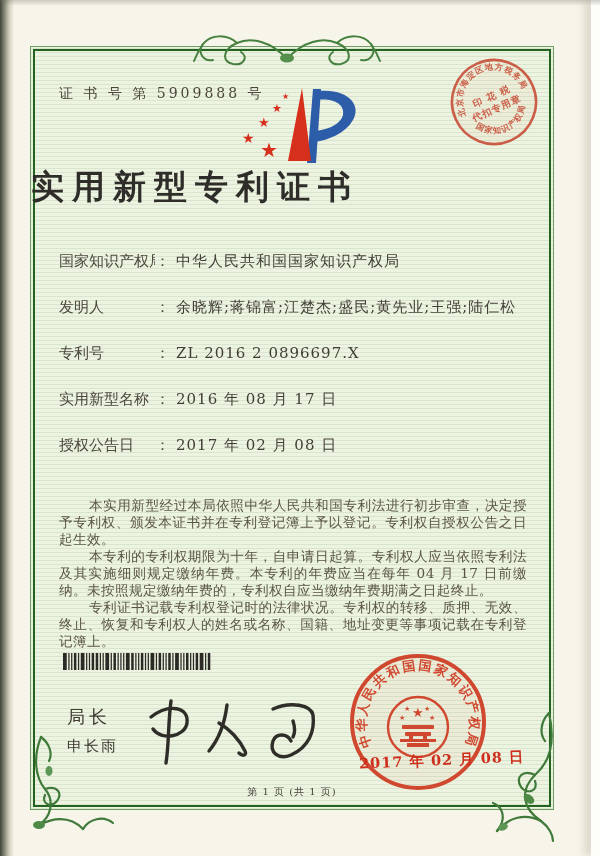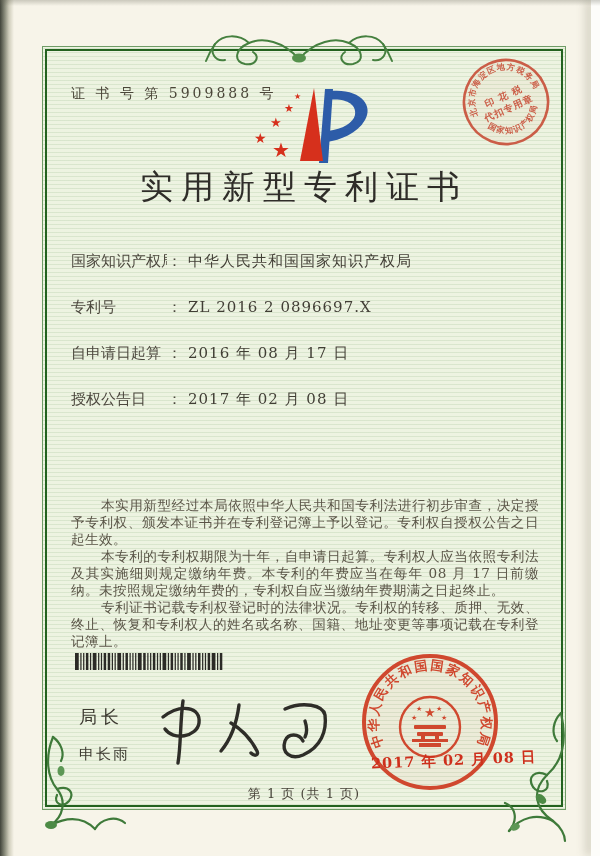--- a/index.html
+++ b/index.html
@@ -12,63 +12,63 @@
   
   .edge-left { position:absolute; left:0; top:0; bottom:0; width:14px;
     background:linear-gradient(90deg,#41443a 0,#8e907f 5px,#cfcdbb 9px,rgba(0,0,0,0) 14px); z-index:9; }
   .edge-right { position:absolute; right:0; top:0; bottom:0; width:9px; background:#fdfdfa;
     box-shadow:-6px 0 8px rgba(120,115,90,.25); z-index:9; }
   .edge-top { position:absolute; left:0; right:0; top:0; height:6px;
     background:linear-gradient(180deg,rgba(100,100,85,.30),rgba(0,0,0,0)); z-index:9; }
 
   
   .cert {
-    position:absolute; left:42px; top:46px; width:524px; height:764px;
+    position:absolute; left:30px; top:46px; width:524px; height:764px;
     border:1px solid #6f9c66;
     background-color:#edf3e1;
     background-image:repeating-linear-gradient(0deg,
       rgba(112,160,100,.16) 0px, rgba(112,160,100,.16) 1px,
       rgba(0,0,0,0) 1px, rgba(0,0,0,0) 4px);
     padding-left:16px;
   }
   .cert-inner-border { position:absolute; inset:2px; border:2px solid #23621f; pointer-events:none; }
 
   .cert-no { position:absolute; left:28px; top:38px; font-size:14px; letter-spacing:3px; color:#4b4639; }
 
   .logo { position:absolute; left:205px; top:38px; width:132px; height:82px; }
 
-  .title { position:absolute; left:0; right:0; top:118px; text-align:center;
-    font-size:33px; font-weight:400; letter-spacing:8px; color:#2f2d29; }
+  .title { position:absolute; left:0; right:0; top:118px; 
+    font-size:33px; font-weight:700; letter-spacing:8px; color:#2f2d29; }
 
   .fields { position:absolute; left:28px; top:204px; right:22px; }
   .frow { margin-bottom:26px; font-size:15px; line-height:20px; color:#46423a; white-space:nowrap; }
   .flabel { display:inline-block; width:96px; height:20px; overflow:hidden;
     vertical-align:top; text-align:justify; color:#4b473d; }
   .flabel::after { content:""; display:inline-block; width:100%; }
   .fcolon { margin-right:6px; color:#4b473d; }
   .fvalue { color:#413e35; letter-spacing:1px; }
 
   .paras { position:absolute; left:28px; right:26px; top:450px;
     font-size:13.6px; line-height:17px; color:#5a5547; text-align:justify; }
   .paras p { text-indent:2.2em; letter-spacing:.4px; }
 
   .barcode { position:absolute; left:32px; top:606px; width:160px; height:17px; }
 
   .signer-title { position:absolute; left:36px; top:658px; font-size:18px; letter-spacing:4px; color:#3d3a31; }
-  .signer-name  { position:absolute; left:36px; top:690px; font-size:15px; letter-spacing:2px; color:#3d3a31;margin-top:8px; }
+  .signer-name  { position:absolute; left:36px; top:690px; font-size:15px; letter-spacing:2px; color:#3d3a31; }
   .signature { position:absolute; left:104px; top:636px; width:200px; height:100px; }
 
   .big-seal { position:absolute; left:312px; top:600px; width:150px; height:150px; opacity:.92; }
   .seal-date { position:absolute; left:328px; top:704px; font-size:14.5px; font-weight:700;
     color:#ce2f1c; letter-spacing:1px; transform:rotate(-2.5deg); white-space:nowrap; }
 
   .tax-stamp { position:absolute; left:406px; top:-2px; width:114px; height:114px; opacity:.85; }
 
   .page-footer { position:absolute; left:0; right:0; top:738px; text-align:center;
-    font-size:13px; color:#49453b; letter-spacing:1px; }
+    font-size:10px; color:#49453b; letter-spacing:1px; }
 
   .orn { position:absolute; pointer-events:none; }
   .orn-top { left:160px; top:-18px; width:192px; height:44px; }
   .orn-bl  { left:-4px;  top:684px; width:104px; height:104px; }
   .orn-br  { left:438px; top:662px; width:92px;  height:134px; }
 
   .seal-circ-text { font-size:13px; letter-spacing:2.2px; fill:#ce3a20; font-weight:700; }
   .stamp-arc-text { font-size:8.2px; letter-spacing:1.1px; fill:#c6452e; font-weight:700; }
   .stamp-center   { font-size:9.5px; letter-spacing:1px; fill:#c6452e; font-weight:700; text-anchor:middle; }
 </style>
@@ -146,33 +146,36 @@
     </g>
   </svg>
 
   <div class="title">实用新型专利证书</div>
 
   <div class="fields">
     <div class="frow">
       <span class="flabel">国家知识产权局</span><span class="fcolon">：</span><span class="fvalue">中华人民共和国国家知识产权局</span>
     </div>
     <div class="frow">
+      <span class="flabel">发明人</span><span class="fcolon">：</span><span class="fvalue">余晓辉;蒋锦富;江楚杰;盛民;黄先业;王强;陆仁松</span>
+    </div>
+    <div class="frow">
       <span class="flabel">专利号</span><span class="fcolon">：</span><span class="fvalue">ZL 2016 2 0896697.X</span>
     </div>
     <div class="frow">
-      <span class="flabel">自申请日起算</span><span class="fcolon">：</span><span class="fvalue">2016 年 08 月 17 日</span>
+      <span class="flabel">实用新型名称</span><span class="fcolon">：</span><span class="fvalue">2016 年 08 月 17 日</span>
     </div>
     <div class="frow">
       <span class="flabel">授权公告日</span><span class="fcolon">：</span><span class="fvalue">2017 年 02 月 08 日</span>
     </div>
   </div>
 
   <div class="paras">
     <p>本实用新型经过本局依照中华人民共和国专利法进行初步审查，决定授予专利权、颁发本证书并在专利登记簿上予以登记。专利权自授权公告之日起生效。</p>
-    <p>本专利的专利权期限为十年，自申请日起算。专利权人应当依照专利法及其实施细则规定缴纳年费。本专利的年费应当在每年 08 月 17 日前缴纳。未按照规定缴纳年费的，专利权自应当缴纳年费期满之日起终止。</p>
+    <p>本专利的专利权期限为十年，自申请日起算。专利权人应当依照专利法及其实施细则规定缴纳年费。本专利的年费应当在每年 04 月 17 日前缴纳。未按照规定缴纳年费的，专利权自应当缴纳年费期满之日起终止。</p>
     <p>专利证书记载专利权登记时的法律状况。专利权的转移、质押、无效、终止、恢复和专利权人的姓名或名称、国籍、地址变更等事项记载在专利登记簿上。</p>
   </div>
 
   <svg class="barcode" viewBox="0 0 160 17" preserveAspectRatio="none">
       <rect x="0" y="0" width="3.75" height="17" fill="#2b2a26"></rect>
       <rect x="5.3" y="0" width="1.25" height="17" fill="#2b2a26"></rect>
       <rect x="8.1" y="0" width="1.25" height="17" fill="#2b2a26"></rect>
       <rect x="10.899999999999999" y="0" width="2.5" height="17" fill="#2b2a26"></rect>
       <rect x="14.95" y="0" width="1.25" height="17" fill="#2b2a26"></rect>
       <rect x="17.75" y="0" width="3.75" height="17" fill="#2b2a26"></rect>

